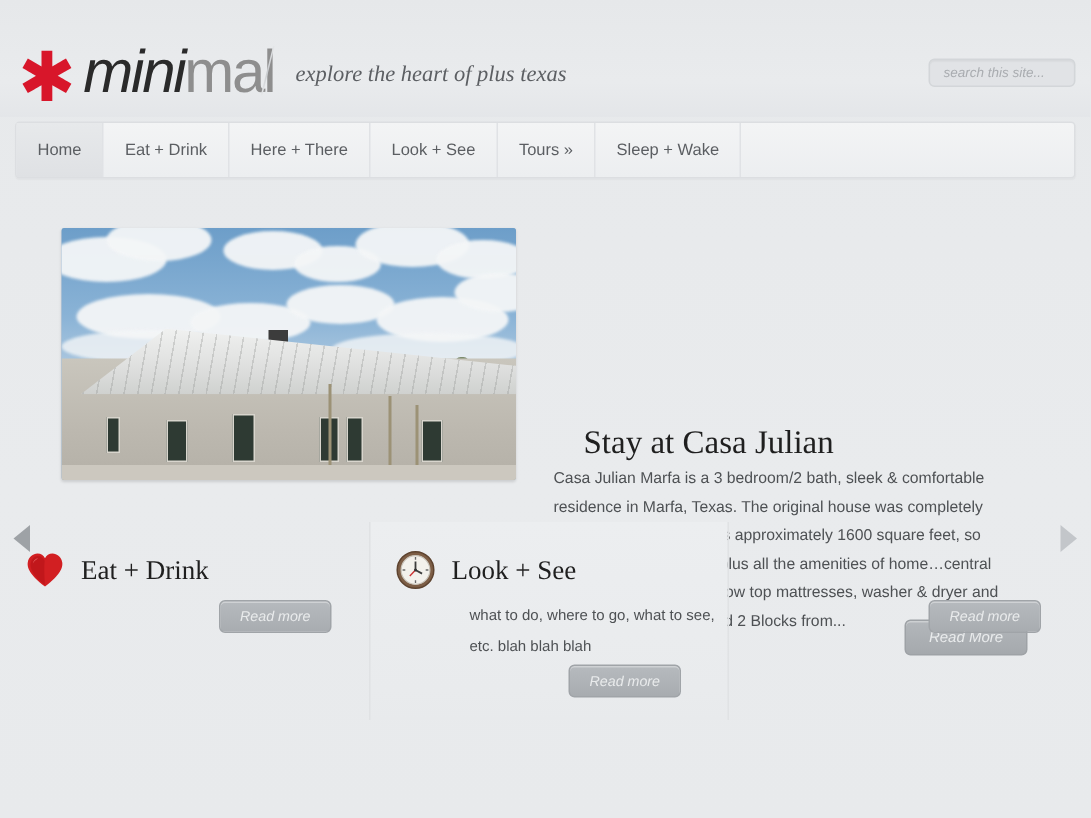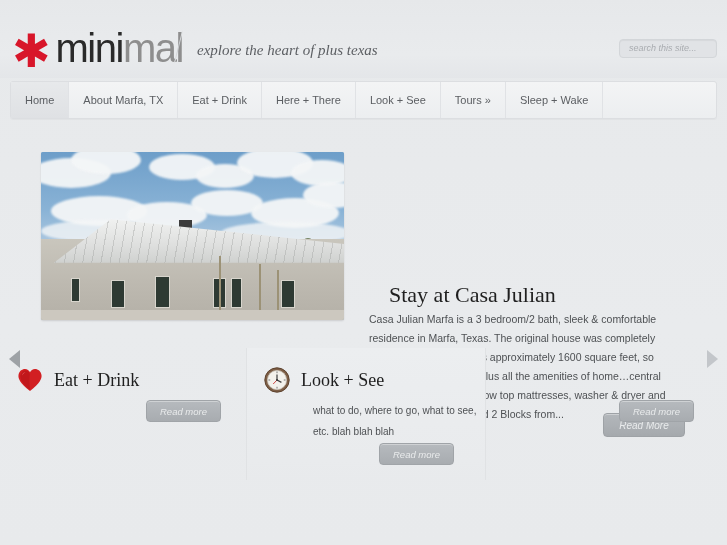--- a/index.html
+++ b/index.html
@@ -44,21 +44,21 @@
     margin-right: 5px;
     margin-top: 6px;
   }
   .logo-text {
     font-family: "Liberation Sans", sans-serif;
     font-size: 40px;
     letter-spacing: -1.5px;
     line-height: 44px;
     font-weight: 400;
   }
-  .logo-mini { color: #2a2a2a; }
+  .logo-mini { color: #2a2a2a; font-style: italic; }
   .logo-mal  { color: #8e8e8e; }
   .slash {
     position: absolute;
     left: 178px; top: 30px;
     width: 1px; height: 34px;
     background: linear-gradient(to bottom, #e4e6e8 0%, #c8cbce 50%, #e4e6e8 100%);
     transform: rotate(14deg);
   }
   .tagline {
     position: absolute;
@@ -337,21 +337,20 @@
         <span class="logo-mini">mini</span><span class="logo-mal">mal</span>
       </span>
     </div>
     <div class="slash"></div>
     <div class="tagline">explore the heart of plus texas</div>
     <input class="search-box" type="text" placeholder="search this site..." style="">
   </div>
 
   <div class="nav">
     <div class="nav-item active">Home</div>
-    <div class="nav-item">About Marfa, TX</div>
     <div class="nav-item">Eat + Drink</div>
     <div class="nav-item">Here + There</div>
     <div class="nav-item">Look + See</div>
     <div class="nav-item">Tours »</div>
     <div class="nav-item">Sleep + Wake</div>
     <div class="nav-item filler"></div>
   </div>
 
   <div class="slider">
 

